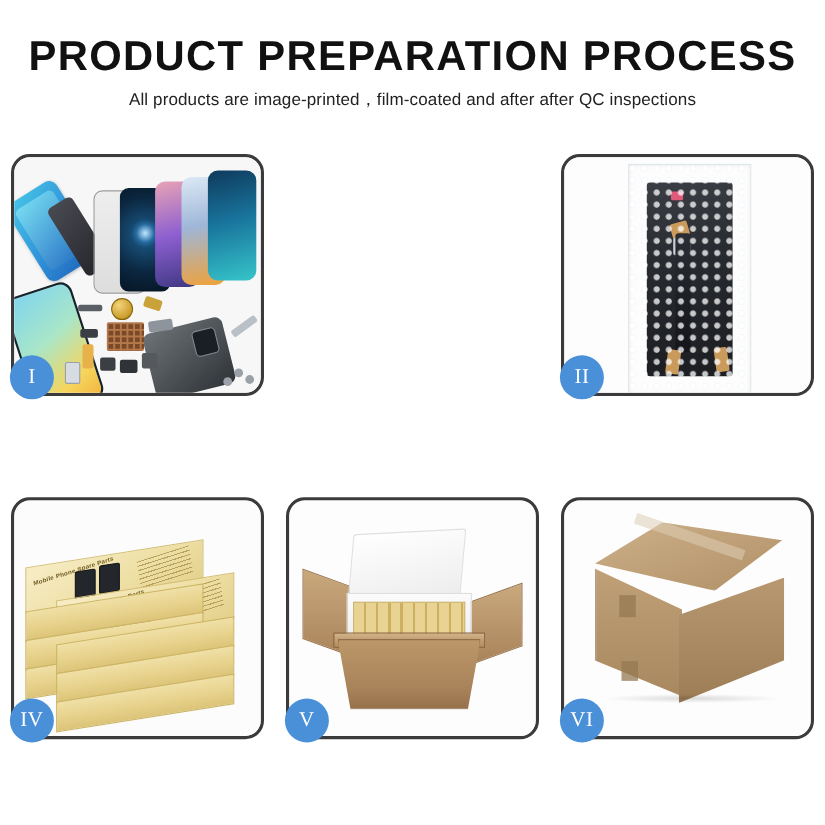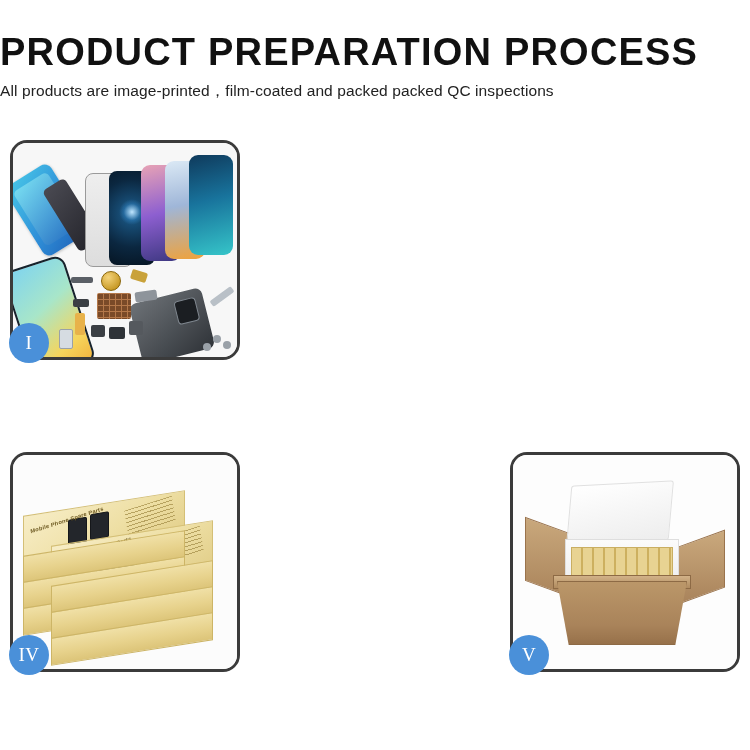--- a/index.html
+++ b/index.html
@@ -6,21 +6,21 @@
   body{
     width:750px;height:750px;
     background:#ffffff;
     font-family:"Liberation Sans", sans-serif;
     overflow:hidden;
     position:relative;
   }
   .page{width:750px;height:750px;position:relative;}
 
   
-  .header{text-align:left;padding-top:30px;}
+  .header{text-align:center;padding-top:30px;}
   .title{
     font-size:38px;font-weight:bold;color:#111111;
     letter-spacing:1.2px;line-height:44px;
     font-family:"Liberation Sans", sans-serif;
     white-space:nowrap;
   }
   .subtitle{
     font-size:15.5px;color:#222222;line-height:22px;
     margin-top:6px;white-space:nowrap;letter-spacing:.1px;
   }
@@ -332,21 +332,21 @@
     background:radial-gradient(ellipse at center, rgba(0,0,0,.14), rgba(0,0,0,0) 72%);
   }
 </style>
 </head>
 <body>
 
 <div class="page">
 
   <div class="header">
     <div class="title">PRODUCT PREPARATION PROCESS</div>
-    <div class="subtitle">All products are image-printed，film-coated and packed packed QC inspections</div>
+    <div class="subtitle">All products are image-printed，film-coated and after after QC inspections</div>
   </div>
 
   <div class="grid">
 
     <div class="row row1">
 
       <div class="card">
         <div class="card-inner p1">
           <div class="ph blue-film"></div>
           <div class="ph dark-strip"></div>
@@ -369,20 +369,36 @@
           <div class="sp h"></div>
           <div class="sp i"></div>
           <div class="sp j"></div>
           <div class="sp k"></div>
           <div class="sp l"></div>
           <div class="sp m"></div>
         </div>
         <div class="badge">I</div>
       </div>
 
+      <div class="card">
+        <div class="card-inner p2">
+          <div class="bubble-bag">
+            <div class="lcd">
+              <div class="pink-label"></div>
+              <div class="lcd-tape"></div>
+              <div class="lcd-conn"></div>
+              <div class="lcd-flex"></div>
+              <div class="lcd-foot l"></div>
+              <div class="lcd-foot r"></div>
+            </div>
+            <div class="bubble-overlay"></div>
+          </div>
+        </div>
+        <div class="badge">II</div>
+      </div>
 
     </div>
 
     <div class="row row2">
 
       <div class="card">
         <div class="card-inner p4">
           <div class="stack">
 
             <div class="ybox-top" style="left:4px;top:34px;">
@@ -416,15 +432,27 @@
           <div class="flapR5"></div>
           <div class="foamlid5"></div>
           <div class="foam5"></div>
           <div class="goods5"></div>
           <div class="carton5-rim"></div>
           <div class="carton5"></div>
         </div>
         <div class="badge">V</div>
       </div>
 
+      <div class="card">
+        <div class="card-inner p6">
+          <div class="c6-top"></div>
+          <div class="c6-seam"></div>
+          <div class="c6-left"></div>
+          <div class="c6-right"></div>
+          <div class="c6-tapeA"></div>
+          <div class="c6-tapeB"></div>
+          <div class="c6-shadow"></div>
+        </div>
+        <div class="badge">VI</div>
+      </div>
     </div>
   </div>
 </div>
 
 </body></html>

